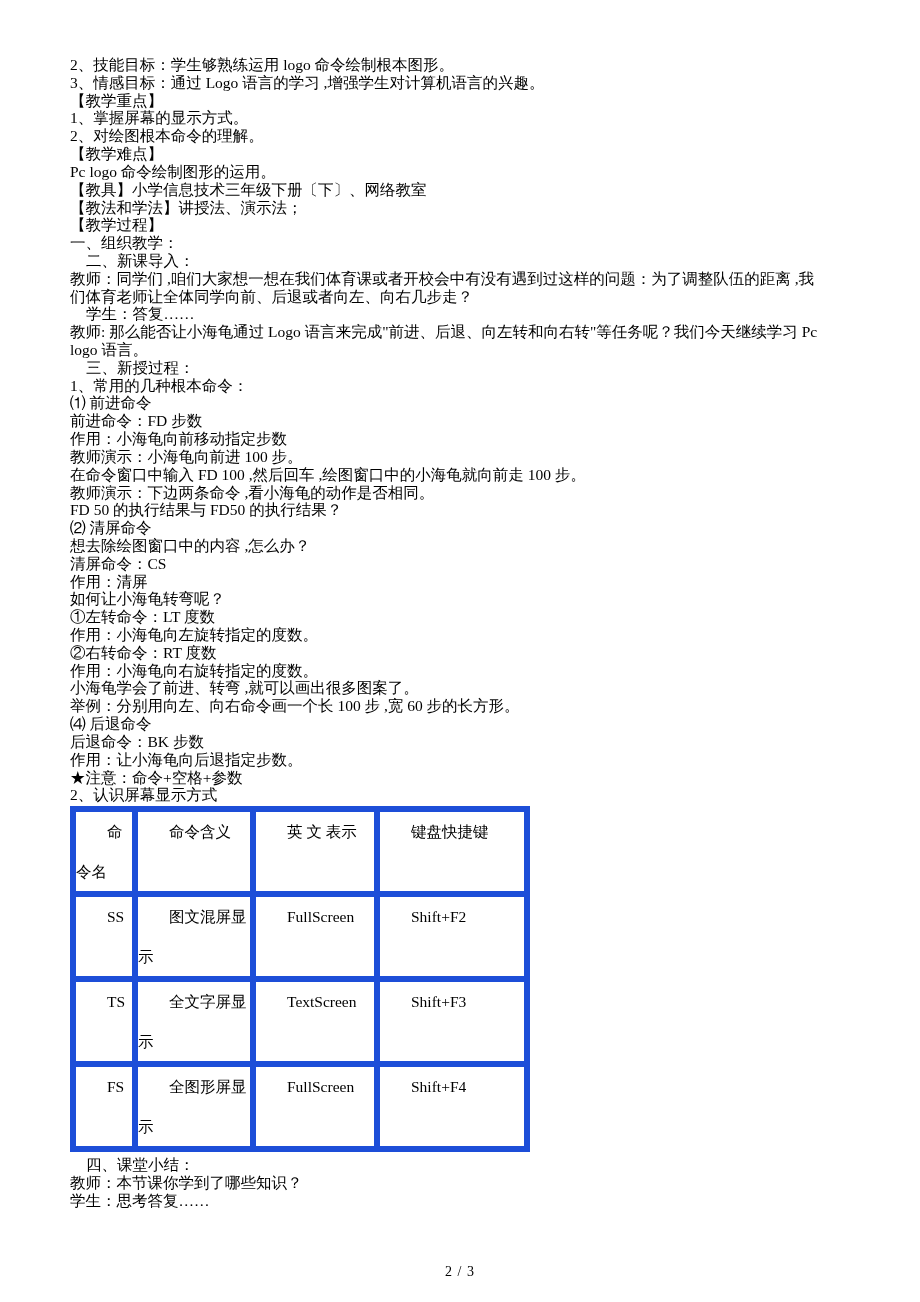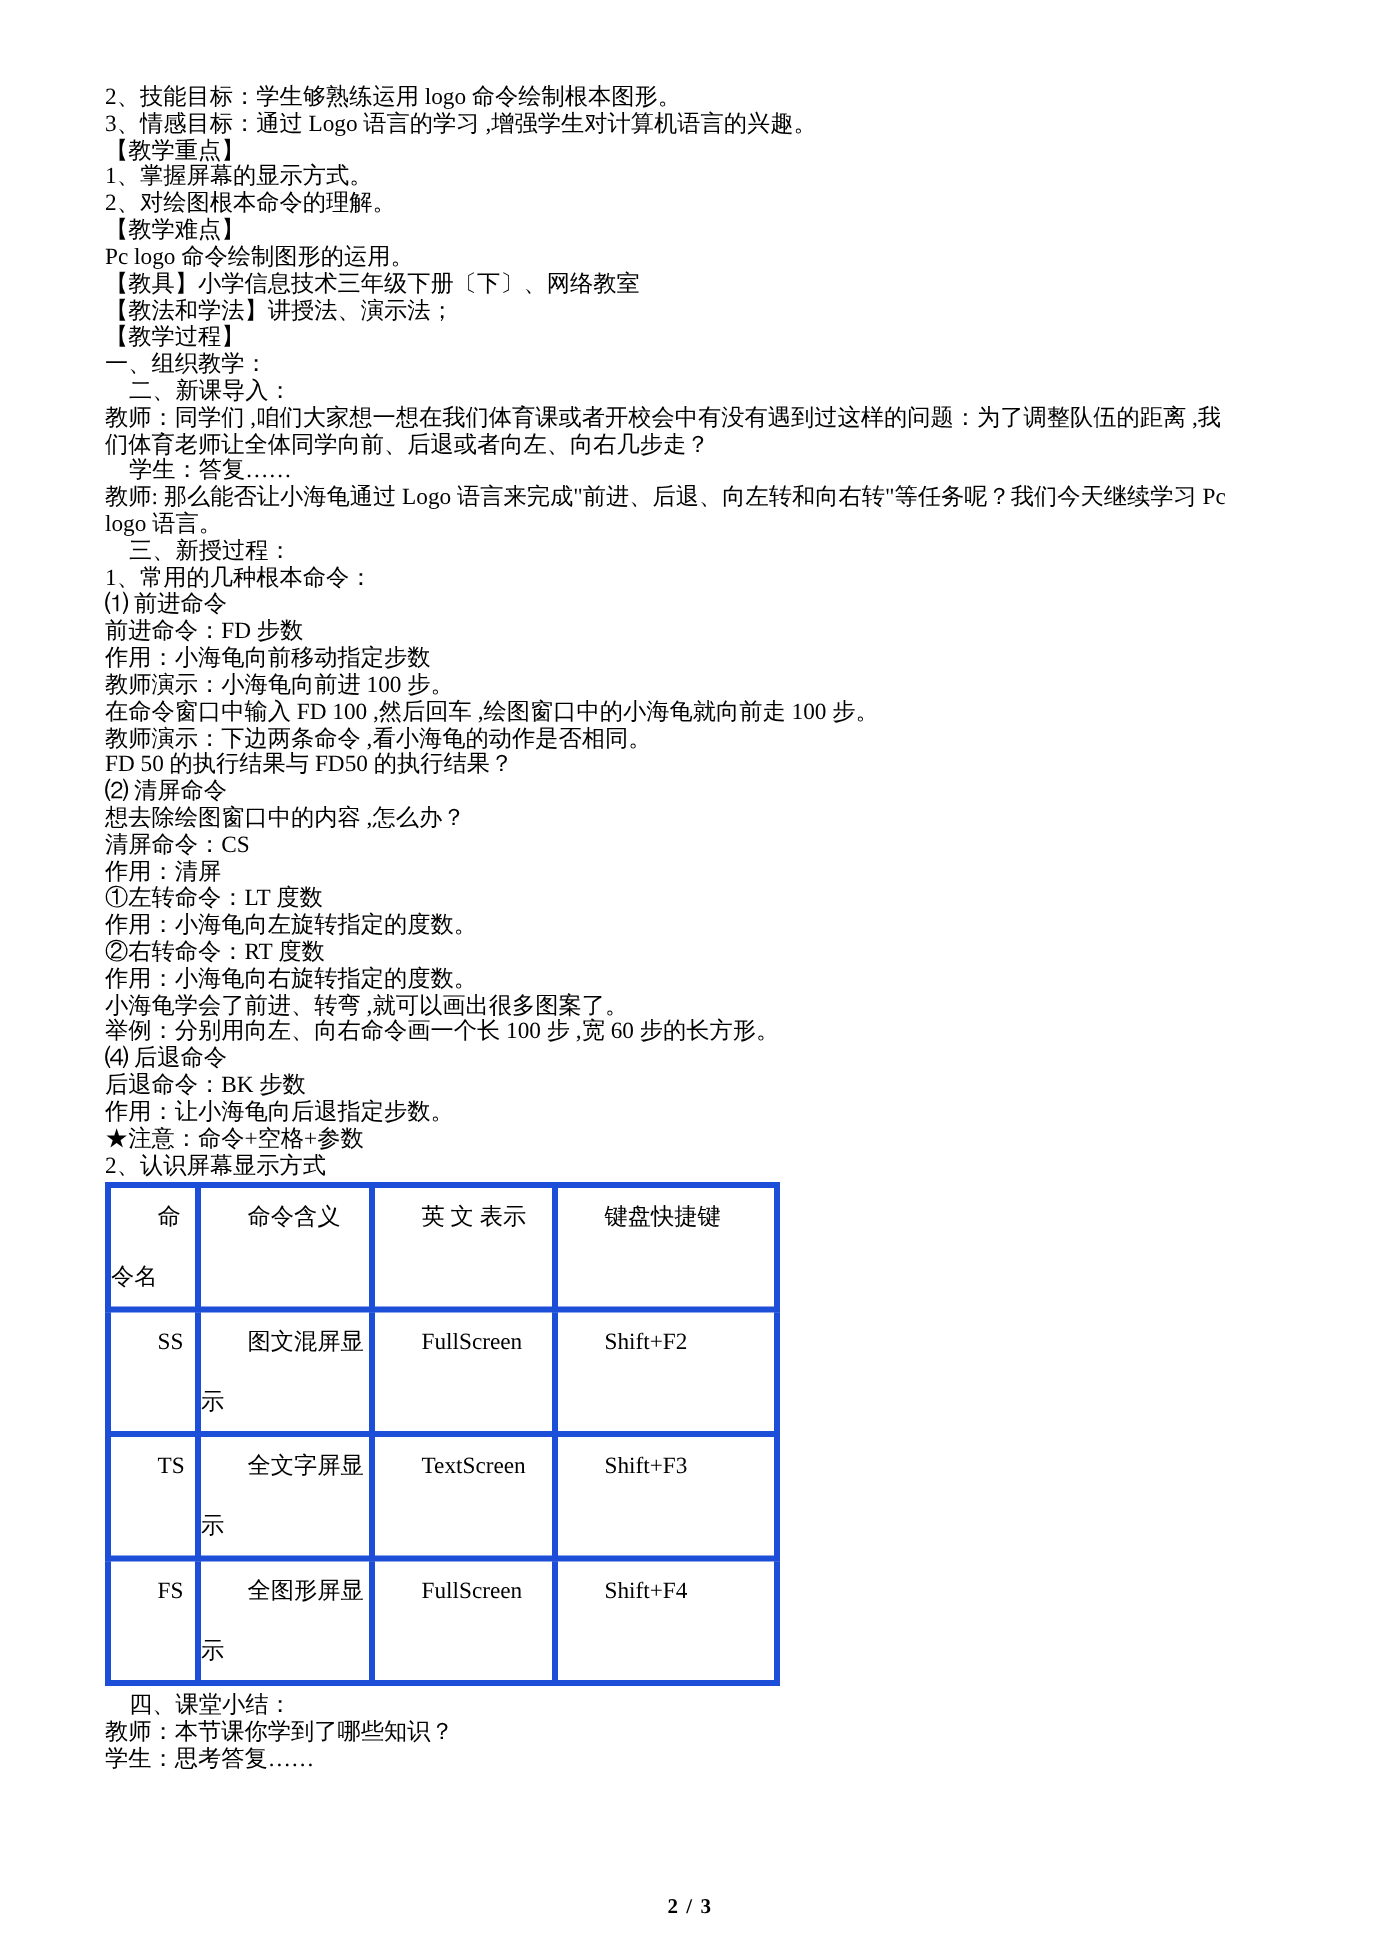--- a/index.html
+++ b/index.html
@@ -22,21 +22,21 @@
     white-space: pre-wrap;
   }
   .indent1 { padding-left: 16px; }
   table.cmd {
     border-collapse: collapse;
     margin-top: 2px;
     margin-bottom: 4px;
     table-layout: fixed;
   }
   table.cmd th, table.cmd td {
-    border: 4px solid #1d4ed8;
+    border: 6px solid #1d4ed8;
     vertical-align: top;
     padding: 0;
     line-height: 2.55;
     font-weight: normal;
     text-align: left;
     text-indent: 2em;
     font-family: "SimSun", "宋体", serif;
     font-size: 15.5px;
   }
   .col1 { width: 56px; }
@@ -44,21 +44,20 @@
   .col3 { width: 118px; }
   .col4 { width: 144px; }
   .footer {
     position: absolute;
     bottom: 22px;
     left: 0;
     width: 920px;
     text-align: center;
     font-size: 14px;
     letter-spacing: 1px;
-    font-weight: bold;
   }
 </style>
 </head>
 <body>
 
 <div class="page">
 
   <div class="line">2、技能目标：学生够熟练运用 logo 命令绘制根本图形。</div>
   <div class="line">3、情感目标：通过 Logo 语言的学习 ,增强学生对计算机语言的兴趣。</div>
   <div class="line">【教学重点】</div>
@@ -80,20 +79,21 @@
   <div class="line">前进命令：FD 步数</div>
   <div class="line">作用：小海龟向前移动指定步数</div>
   <div class="line">教师演示：小海龟向前进 100 步。</div>
   <div class="line">在命令窗口中输入 FD 100 ,然后回车 ,绘图窗口中的小海龟就向前走 100 步。</div>
   <div class="line">教师演示：下边两条命令 ,看小海龟的动作是否相同。</div>
   <div class="line">FD 50 的执行结果与 FD50 的执行结果？</div>
   <div class="line">⑵ 清屏命令</div>
   <div class="line">想去除绘图窗口中的内容 ,怎么办？</div>
   <div class="line">清屏命令：CS</div>
   <div class="line">作用：清屏</div>
+  <div class="line">如何让小海龟转弯呢？</div>
   <div class="line">①左转命令：LT 度数</div>
   <div class="line">作用：小海龟向左旋转指定的度数。</div>
   <div class="line">②右转命令：RT 度数</div>
   <div class="line">作用：小海龟向右旋转指定的度数。</div>
   <div class="line">小海龟学会了前进、转弯 ,就可以画出很多图案了。</div>
   <div class="line">举例：分别用向左、向右命令画一个长 100 步 ,宽 60 步的长方形。</div>
   <div class="line">⑷ 后退命令</div>
   <div class="line">后退命令：BK 步数</div>
   <div class="line">作用：让小海龟向后退指定步数。</div>
   <div class="line">★注意：命令+空格+参数</div>

